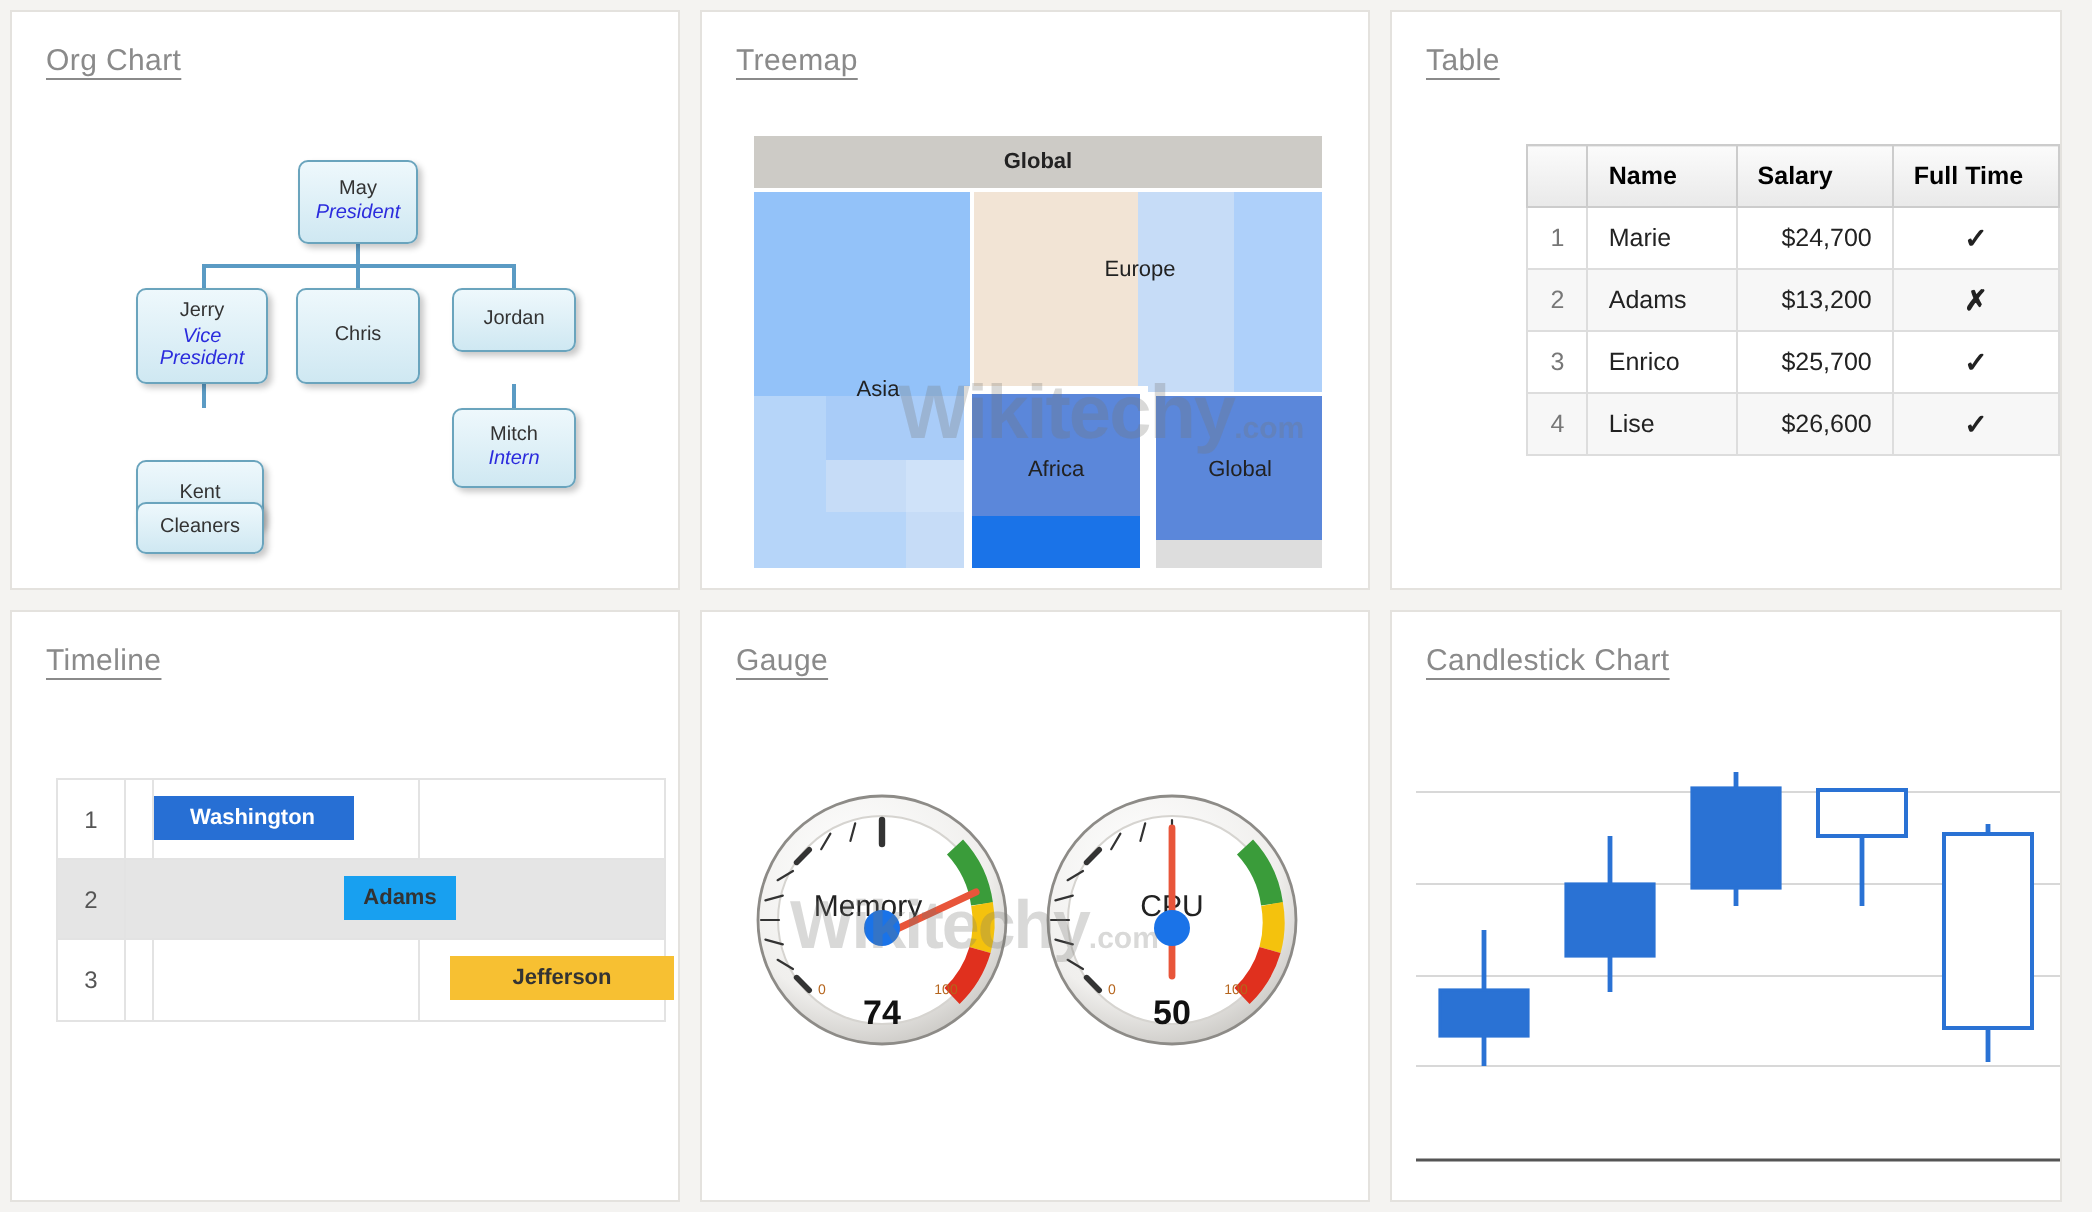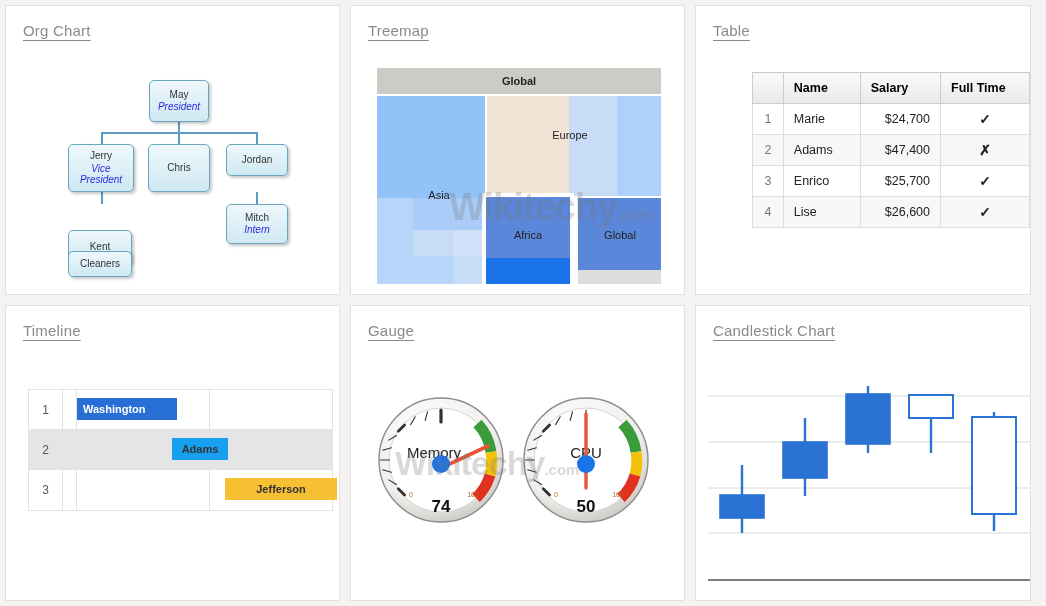--- a/index.html
+++ b/index.html
@@ -61,21 +61,21 @@
     position: absolute;
     font-size: 38px; font-weight: bold;
     color: rgba(120,118,115,0.28);
     letter-spacing: -1px;
     pointer-events: none;
     white-space: nowrap;
   }
   .wm small { font-size: 15px; letter-spacing: 0; }
 
   
-  .dtable { position: absolute; left: 8px; top: 66px; border-collapse: collapse;
+  .dtable { position: absolute; left: 19px; top: 66px; border-collapse: collapse;
             font-size: 12.5px; color: #222; margin-left: 48px; }
   .dtable th {
     background: linear-gradient(to bottom, #fbfbfb 0%, #e9e9e9 100%);
     border: 1px solid #ccc;
     font-weight: bold; font-size: 12.5px;
     padding: 8px 10px; text-align: left; color: #000;
   }
   .dtable td { border: 1px solid #ddd; padding: 7px 10px; }
   .dtable tr.alt td { background: #f7f7f7; }
   .c-idx { color: #777; text-align: center; width: 30px; }
@@ -217,21 +217,21 @@
         <tbody>
           <tr>
             <td class="c-idx">1</td>
             <td>Marie</td>
             <td class="c-num">$24,700</td>
             <td class="c-mid">✓</td>
           </tr>
           <tr class="alt">
             <td class="c-idx">2</td>
             <td>Adams</td>
-            <td class="c-num">$47,400</td>
+            <td class="c-num">$13,200</td>
             <td class="c-mid">✗</td>
           </tr>
           <tr>
             <td class="c-idx">3</td>
             <td>Enrico</td>
             <td class="c-num">$25,700</td>
             <td class="c-mid">✓</td>
           </tr>
           <tr class="alt">
             <td class="c-idx">4</td>
@@ -247,21 +247,21 @@
   <div class="cell">
     <div class="card">
       <div class="card-title">Timeline</div>
       <div class="tl">
         <div style="border-top:1px solid #e3e3e3; border-left:1px solid #e3e3e3; border-right:1px solid #e3e3e3; position:relative;">
           <div class="tl-grid" style="left:47px; height:120px;"></div>
           <div class="tl-grid" style="left:180px; height:120px;"></div>
 
           <div class="tl-row">
             <div class="tl-rowlabel">1</div>
-            <div class="tl-bar" style="left:48px; width:100px; background:#276fd4; color:#ffffff; padding-left:6px;">
+            <div class="tl-bar" style="left:48px; width:100px; background:#276fd4; color:#ffffff; padding-left:18px;">
               <span>Washington</span>
             </div>
           </div>
 
           <div class="tl-row shade">
             <div class="tl-rowlabel">2</div>
             <div class="tl-bar" style="left:143px; width:56px; background:#18a0f0; color:#333; justify-content:center;">
               <span>Adams</span>
             </div>
           </div>

